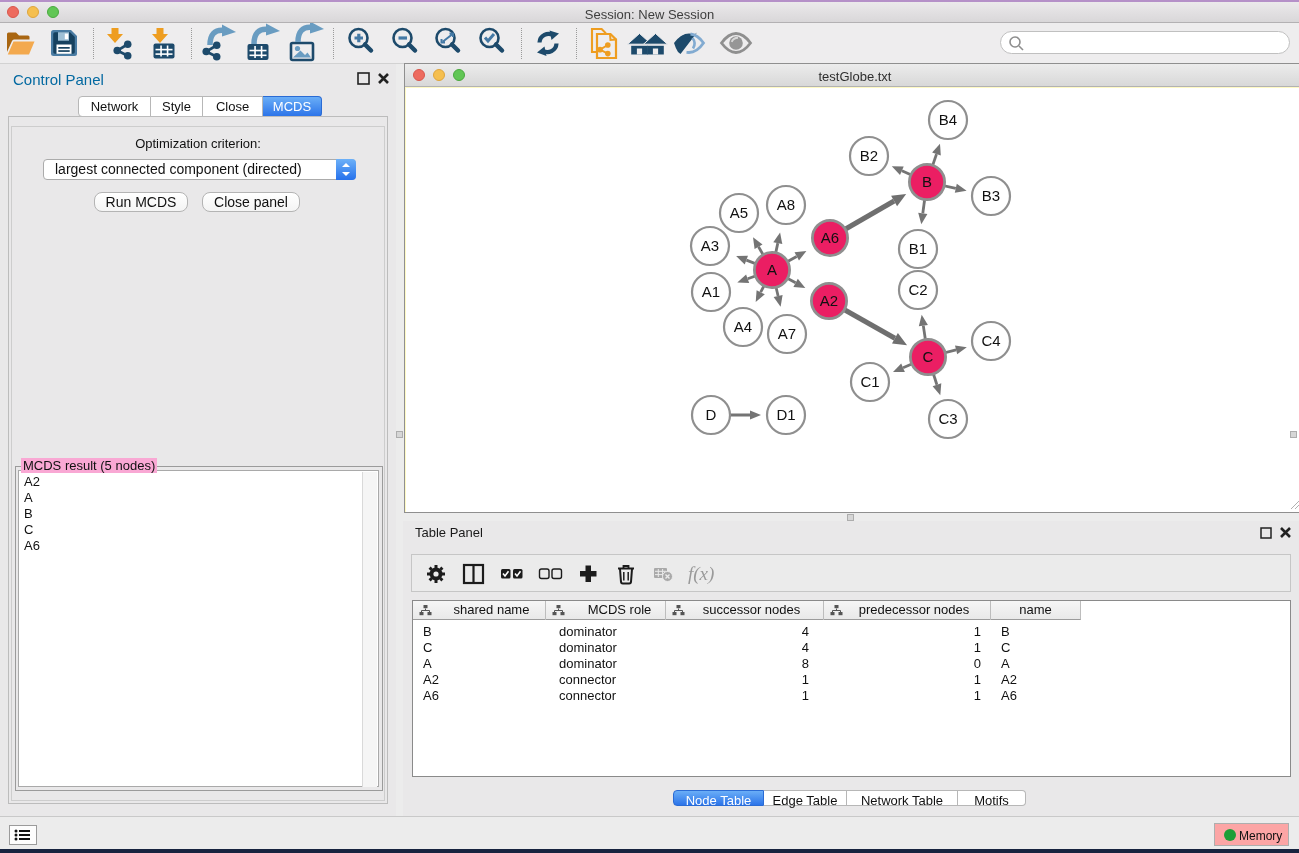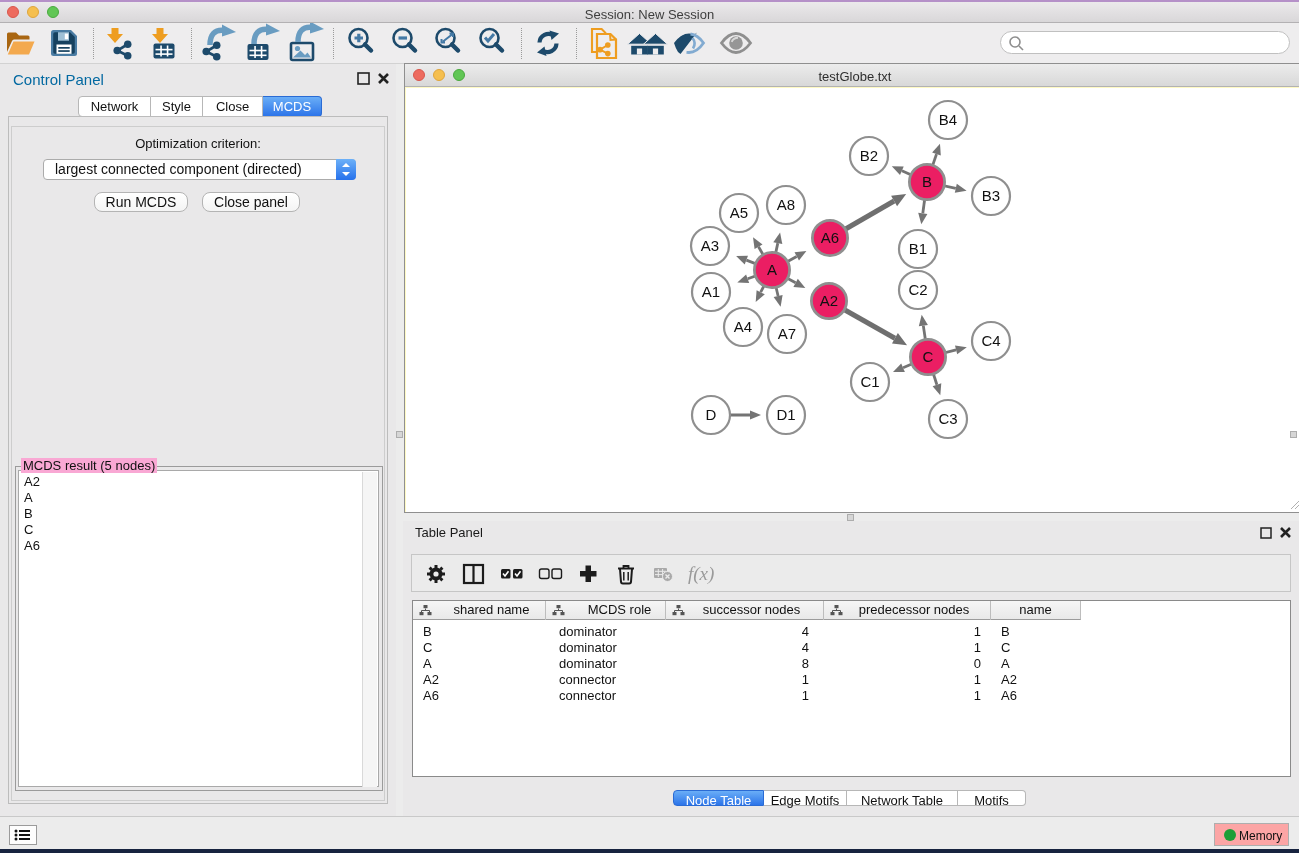--- a/index.html
+++ b/index.html
@@ -401,21 +401,21 @@
         <div class="trow" style="left:253px;top:71px;width:143px;text-align:right">1</div>
         <div class="trow" style="left:411px;top:71px;width:157px;text-align:right">1</div>
         <div class="trow" style="left:588px;top:71px;width:80px">A2</div>
         <div class="trow" style="left:10px;top:87px;width:120px">A6</div>
         <div class="trow" style="left:146px;top:87px;width:110px">connector</div>
         <div class="trow" style="left:253px;top:87px;width:143px;text-align:right">1</div>
         <div class="trow" style="left:411px;top:87px;width:157px;text-align:right">1</div>
         <div class="trow" style="left:588px;top:87px;width:80px">A6</div>
     </div>
     <div class="ttab" style="left:270px;width:91px;border-radius:4px 0 0 4px;background:linear-gradient(#6aaef7,#2c74e9);color:#fff;border-color:#2a6bd4">Node Table</div>
-    <div class="ttab" style="left:361px;width:83px;border-left:none">Edge Motifs</div>
+    <div class="ttab" style="left:361px;width:83px;border-left:none">Edge Table</div>
     <div class="ttab" style="left:444px;width:111px;border-left:none">Network Table</div>
     <div class="ttab" style="left:555px;width:68px;border-left:none;border-radius:0 4px 4px 0">Motifs</div>
   </div>
 
   <div id="status">
     <div id="menubtn">
         <svg width="26" height="18" style="position:absolute;left:0;top:0">
           <circle cx="6" cy="5" r="1.5" fill="#111"></circle>
           <circle cx="6" cy="9" r="1.5" fill="#111"></circle>
           <circle cx="6" cy="13" r="1.5" fill="#111"></circle>

